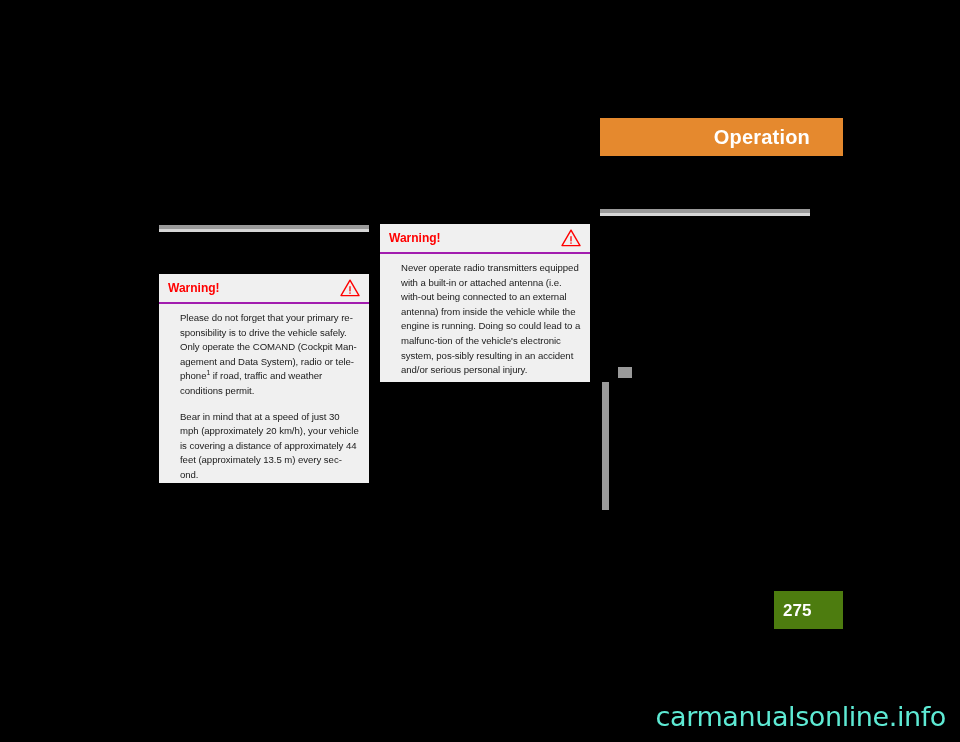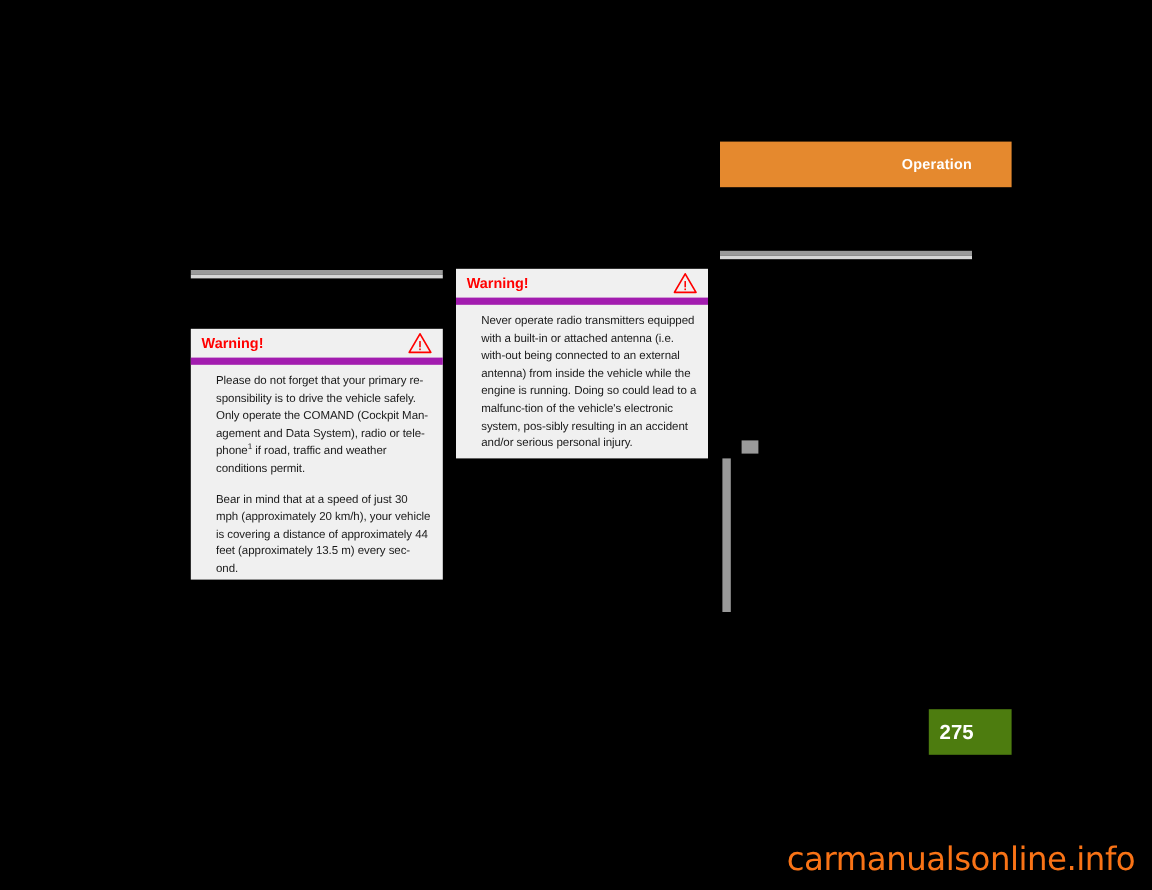--- a/index.html
+++ b/index.html
@@ -32,21 +32,21 @@
     height: 38px;
     background: #E5892E;
     display: flex;
     align-items: center;
     justify-content: flex-end;
     box-sizing: border-box;
     padding-right: 33px;
   }
   .section-banner-label {
     color: #FFFFFF;
-    font-size: 12px;
+    font-size: 20px;
     font-weight: bold;
     letter-spacing: 0.2px;
     line-height: 1;
   }
 
   
   .page-number-badge {
     position: absolute;
     left: 774px;
     top: 591px;
@@ -114,21 +114,21 @@
   #warning-box-1 { left: 159px; top: 274px; width: 210px; height: 209px; }
   #warning-box-2 { left: 380px; top: 224px; width: 210px; height: 158px; }
 
   .warning-header {
     position: relative;
     height: 30px;
     padding: 0 9px;
     display: flex;
     align-items: center;
     justify-content: space-between;
-    border-bottom: 6px solid #a21caf;
+    border-bottom: 2px solid #a21caf;
     box-sizing: border-box;
   }
   .warning-title {
     color: #FF0000;
     font-size: 12px;
     font-weight: bold;
     line-height: 1;
   }
   .warning-triangle-icon {
     width: 20px;
@@ -155,21 +155,21 @@
 
   
   .watermark {
     position: absolute;
     left: 0;
     top: 703px;
     width: 960px;
     text-align: right;
     padding-right: 14px;
     box-sizing: border-box;
-    color: #f97316;
+    color: #5eead4;
     font-size: 27px;
     letter-spacing: -0.4px;
     line-height: 1;
     font-family: "DejaVu Sans", sans-serif;
   }
 </style>
 </head>
 <body>
 
 <div class="page">

